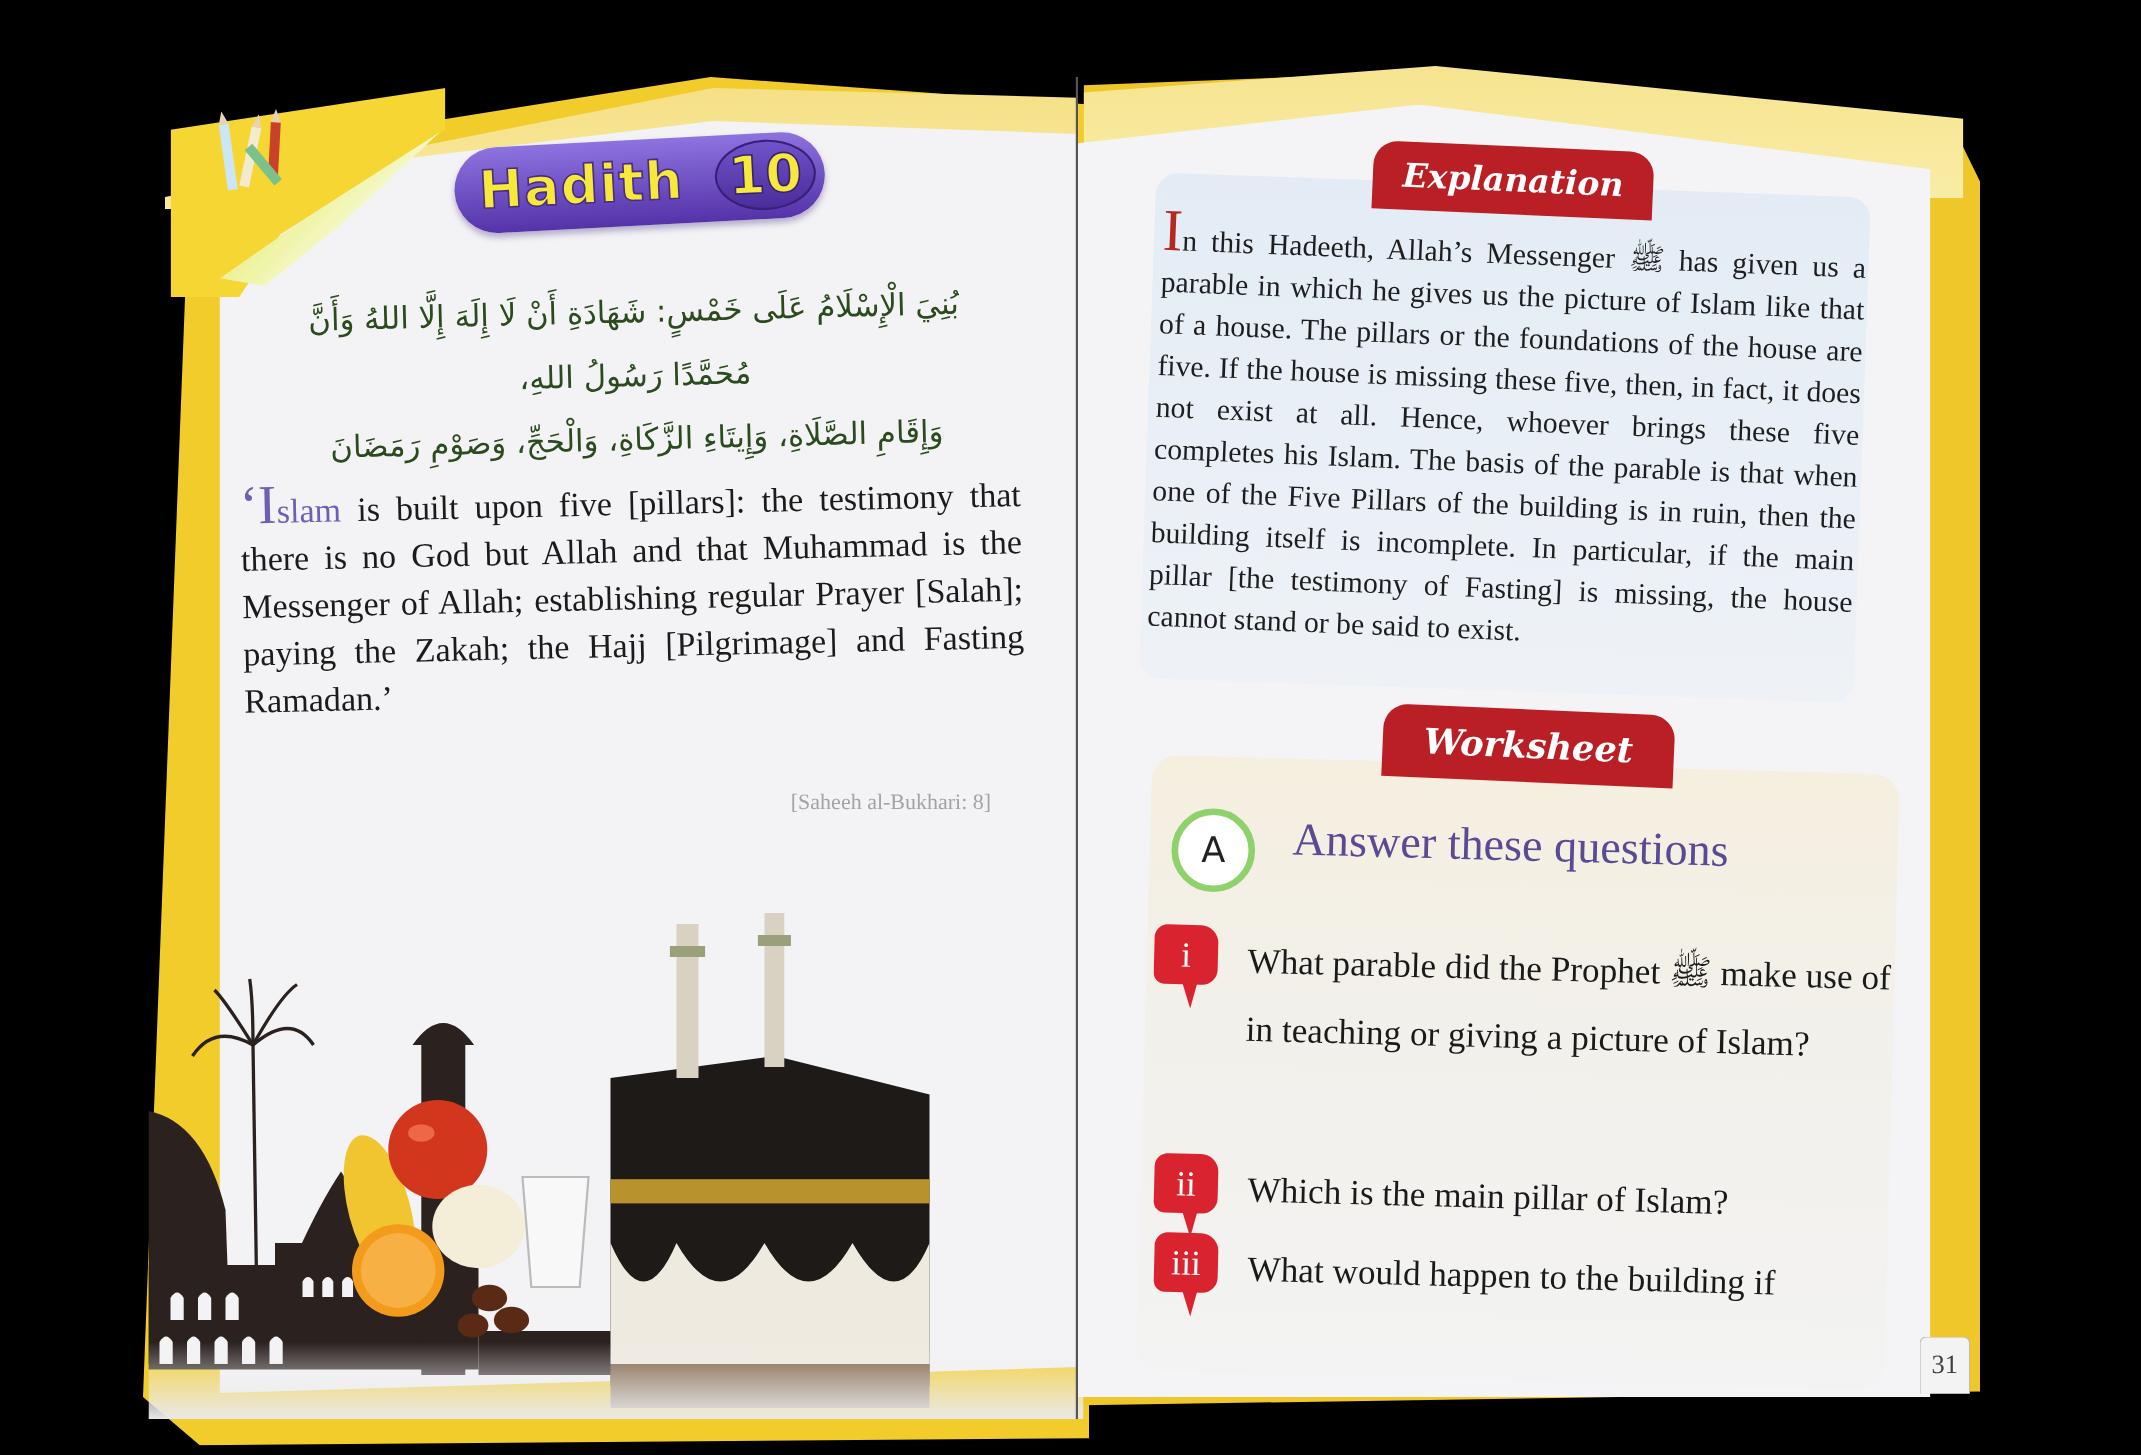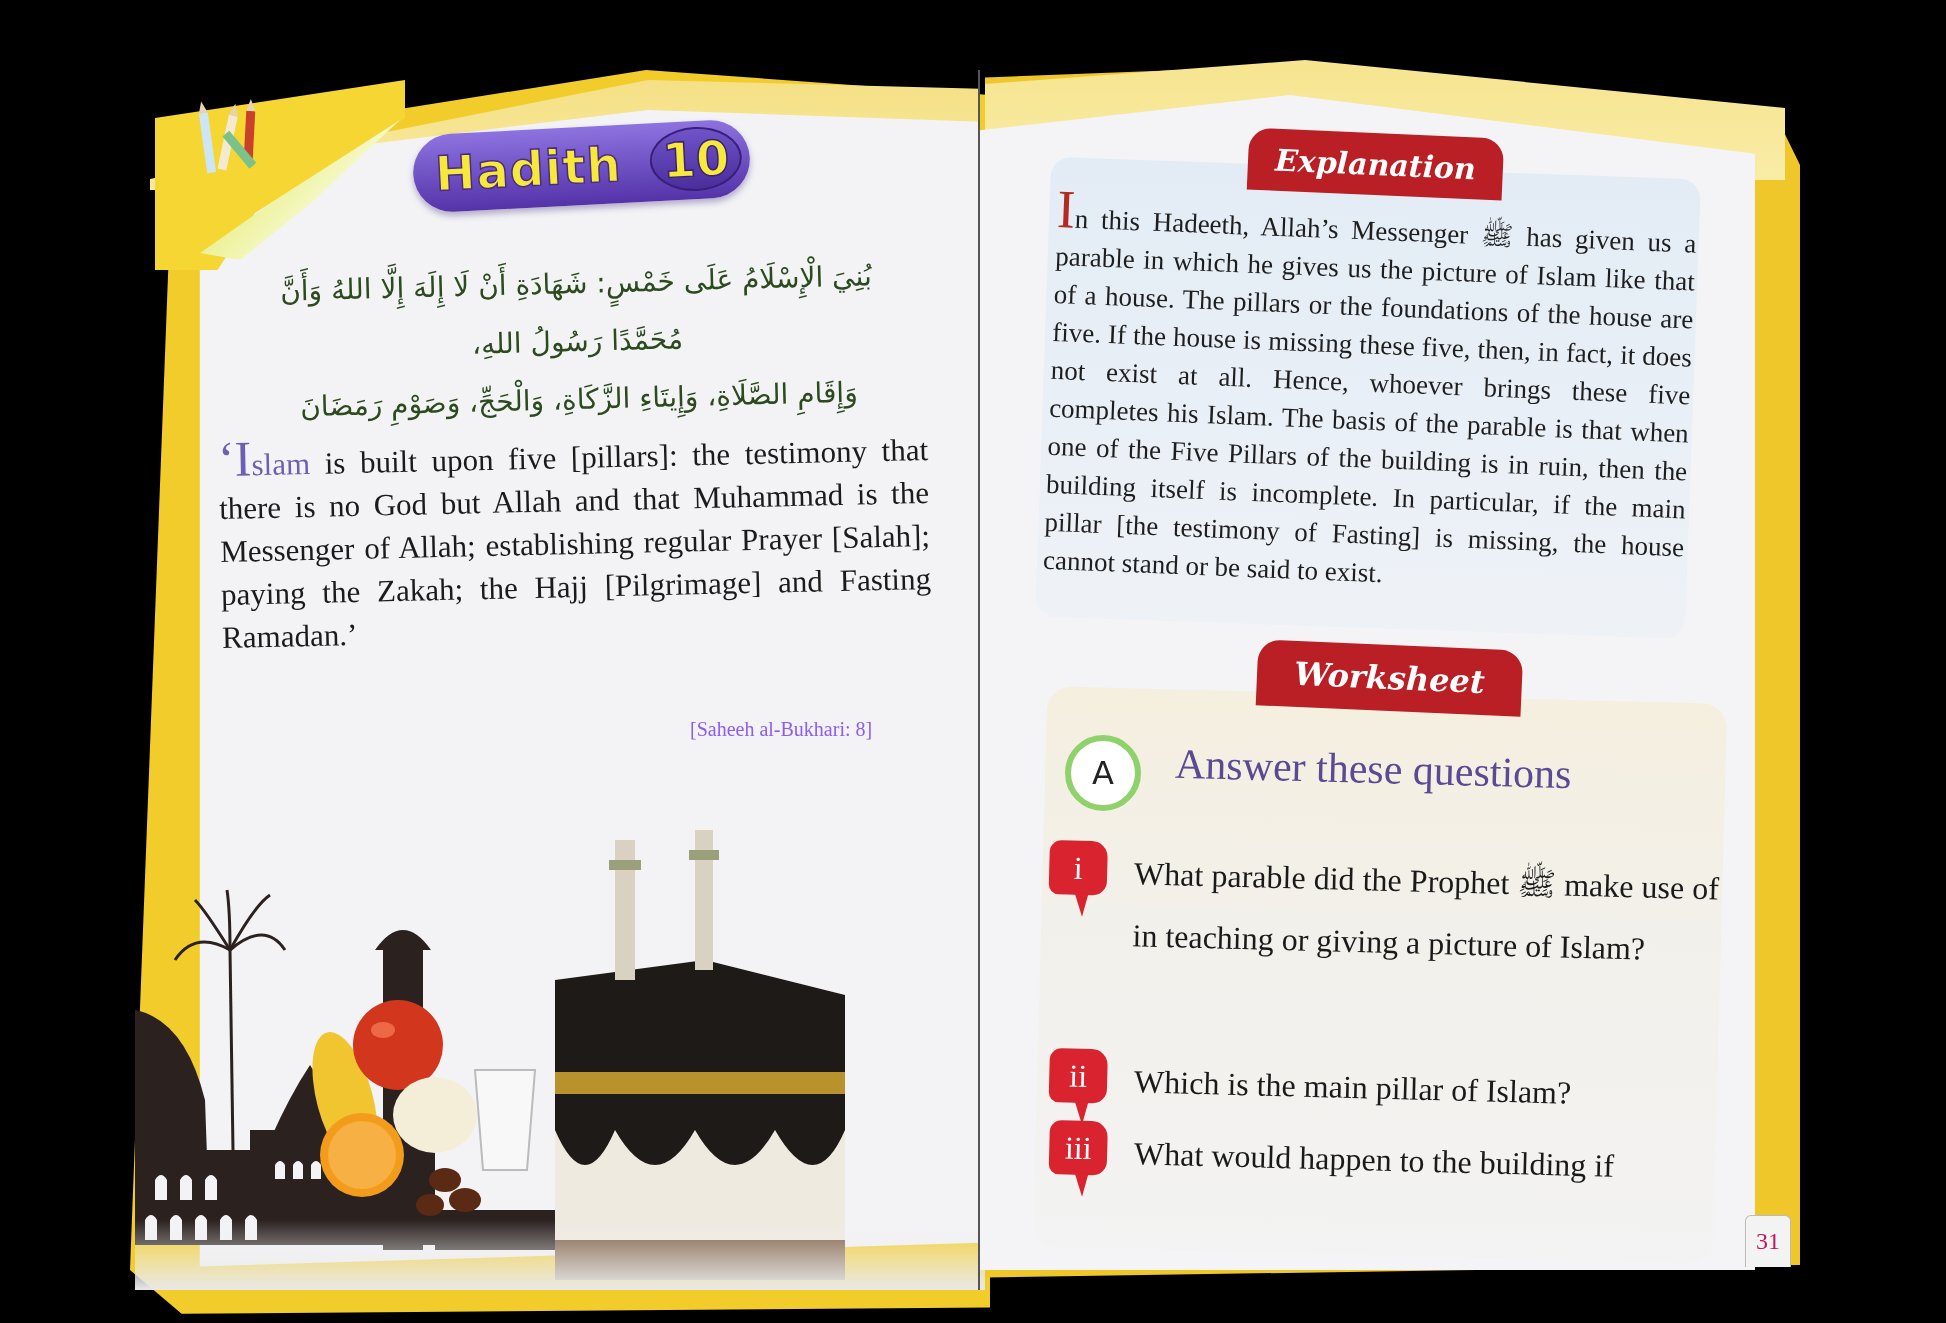--- a/index.html
+++ b/index.html
@@ -75,22 +75,22 @@
   }
 
   .quote {
     position: absolute; left: 220px; top: 430px; width: 710px;
     font-size: 31px; line-height: 43px; color: #1b1b1b; text-align: justify;
     transform: rotate(-1.3deg);
   }
   .quote .dropcap { color: #6f5fb3; font-size: 50px; }
   .quote .lead { color: #6f5fb3; }
   .source {
-    position: absolute; left: 690px; top: 718px; width: 240px; text-align: left;
-    font-size: 20px; color: #8b5cf6;
+    position: absolute; left: 690px; top: 718px; width: 240px; text-align: center;
+    font-size: 20px; color: #a3a3a3;
   }
 
   
   .illustration { position: absolute; left: 135px; top: 800px; width: 850px; height: 490px; }
 
   
   .spine { position: absolute; left: 978px; top: 70px; width: 2px; height: 1220px; background: #555; }
 
   
   .page-right {
@@ -145,21 +145,21 @@
   .q-bubble::after {
     content: ""; position: absolute; left: 26px; bottom: -22px;
     border-left: 8px solid transparent; border-right: 6px solid transparent;
     border-top: 24px solid #d9232e;
   }
   .q-text { margin-left: 85px; font-size: 32px; line-height: 62px; color: #1a1a1a; text-align: justify; width: 585px; }
 
   .page-number {
     position: absolute; left: 1745px; top: 1215px; width: 46px; height: 52px;
     border: 1px solid #bbb; border-bottom: none; border-radius: 6px 6px 0 0;
-    background: #f3f3f3; font-size: 24px; color: #be185d;
+    background: #f3f3f3; font-size: 24px; color: #404040;
     display: flex; align-items: center; justify-content: center;
   }
 </style>
 </head>
 <body>
 
 <div class="cover-left"></div>
 <div class="cover-right"></div>
 <div class="page-top-strip-left"></div>
 <div class="page-top-strip-right"></div>

